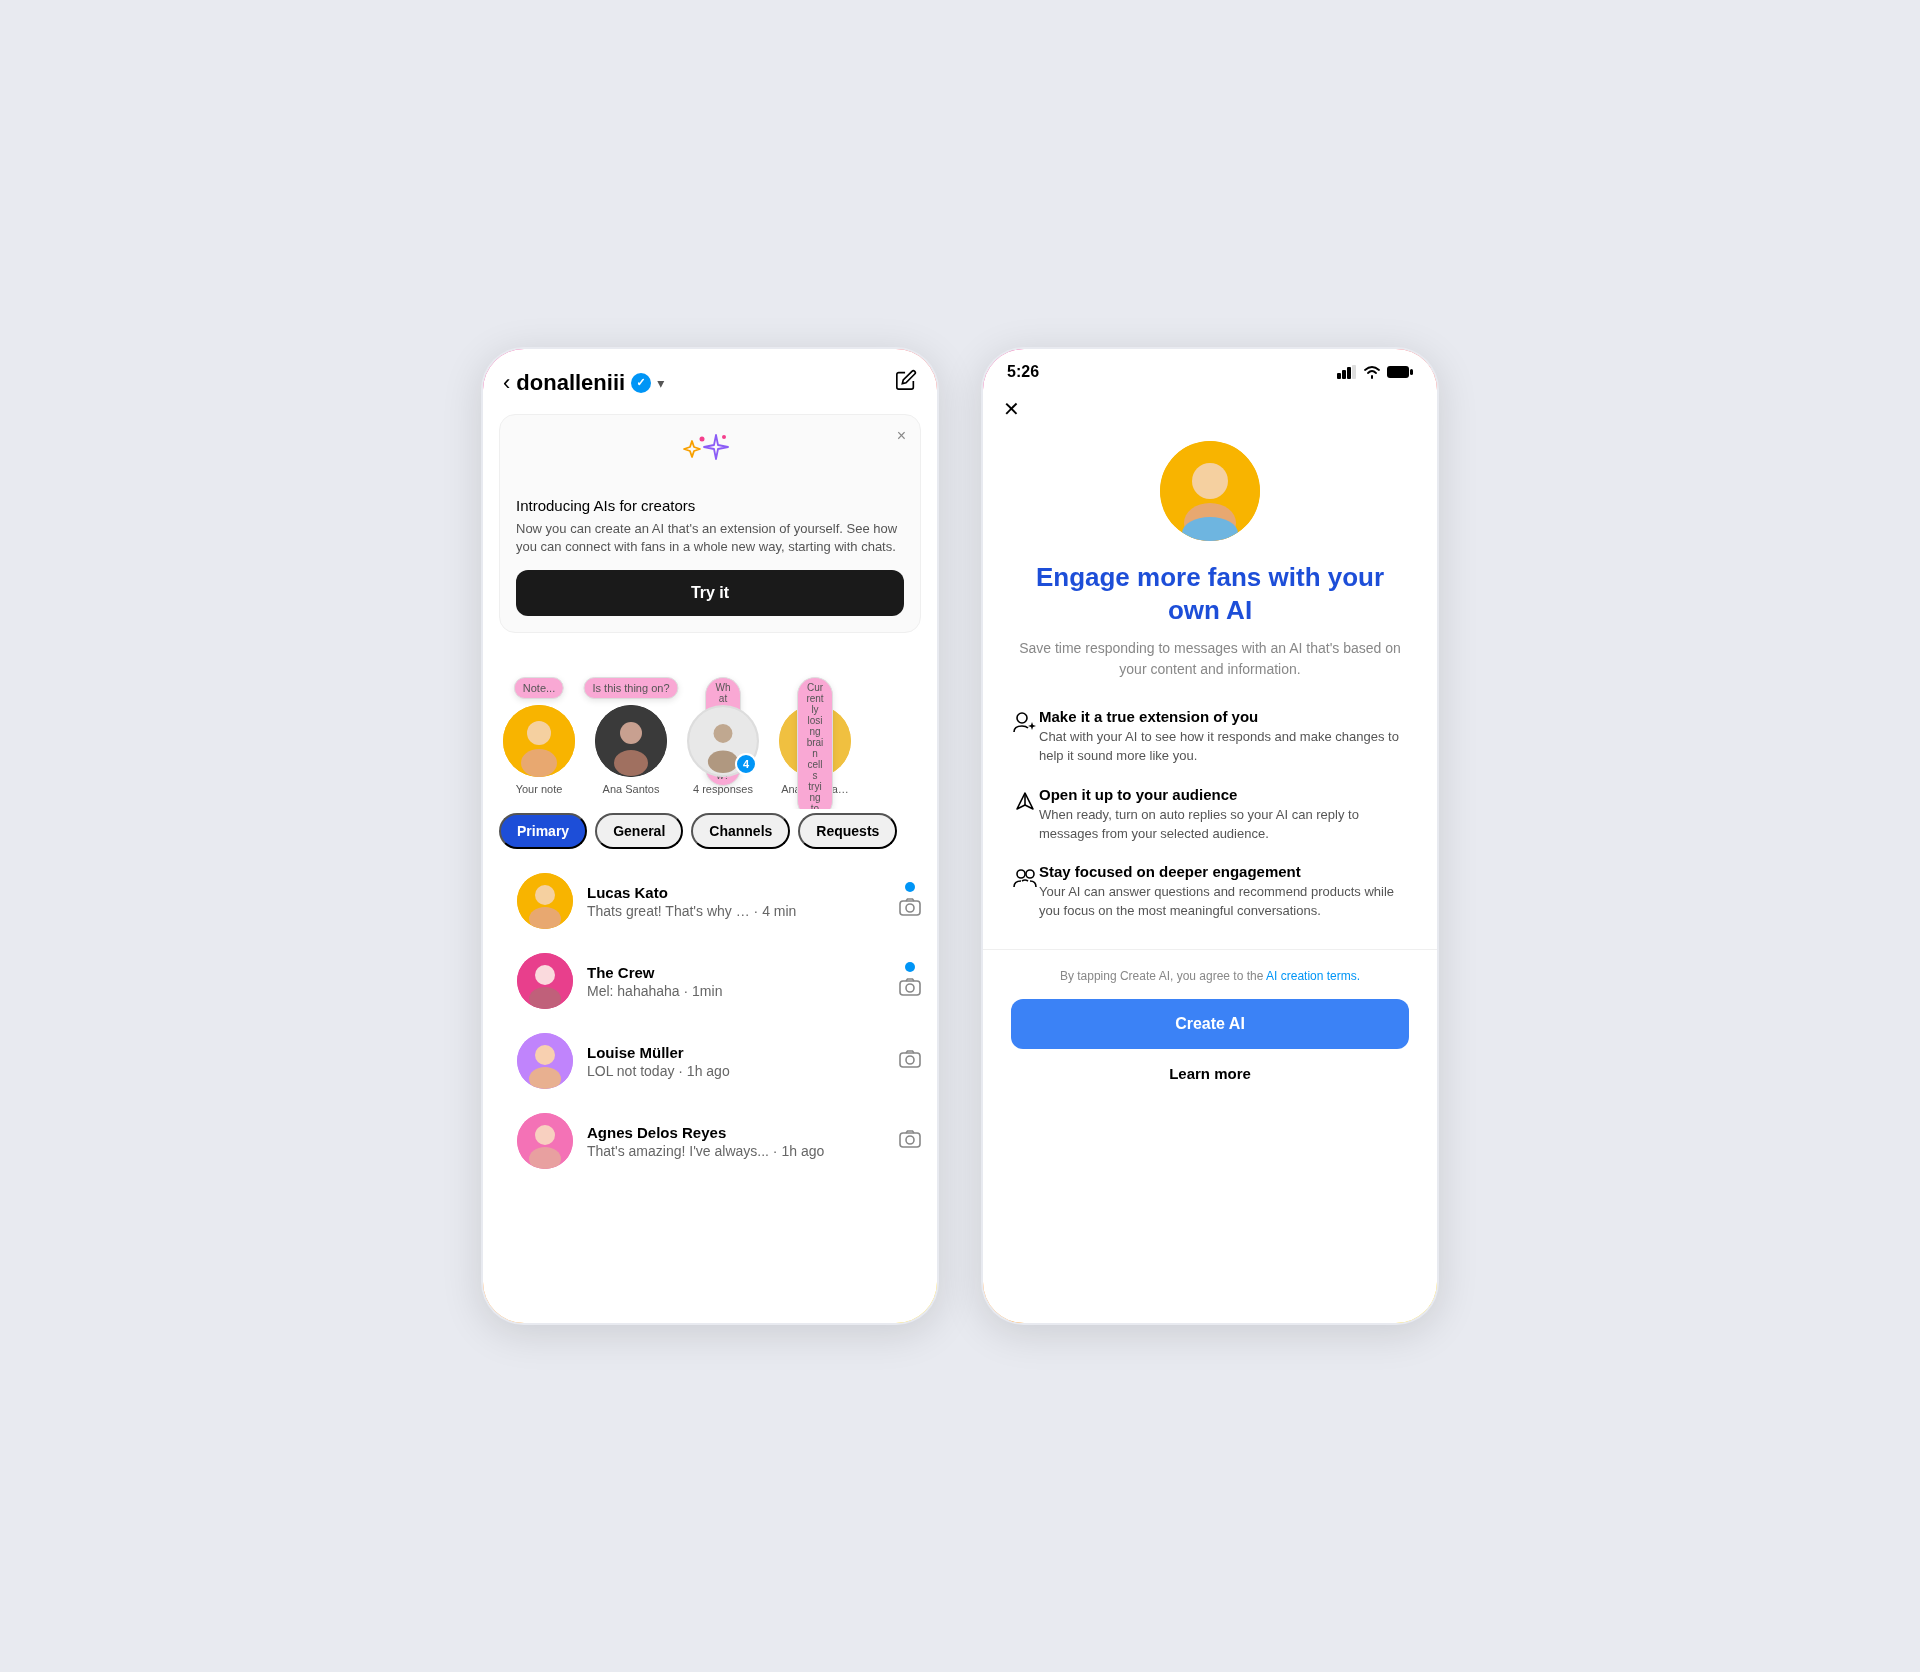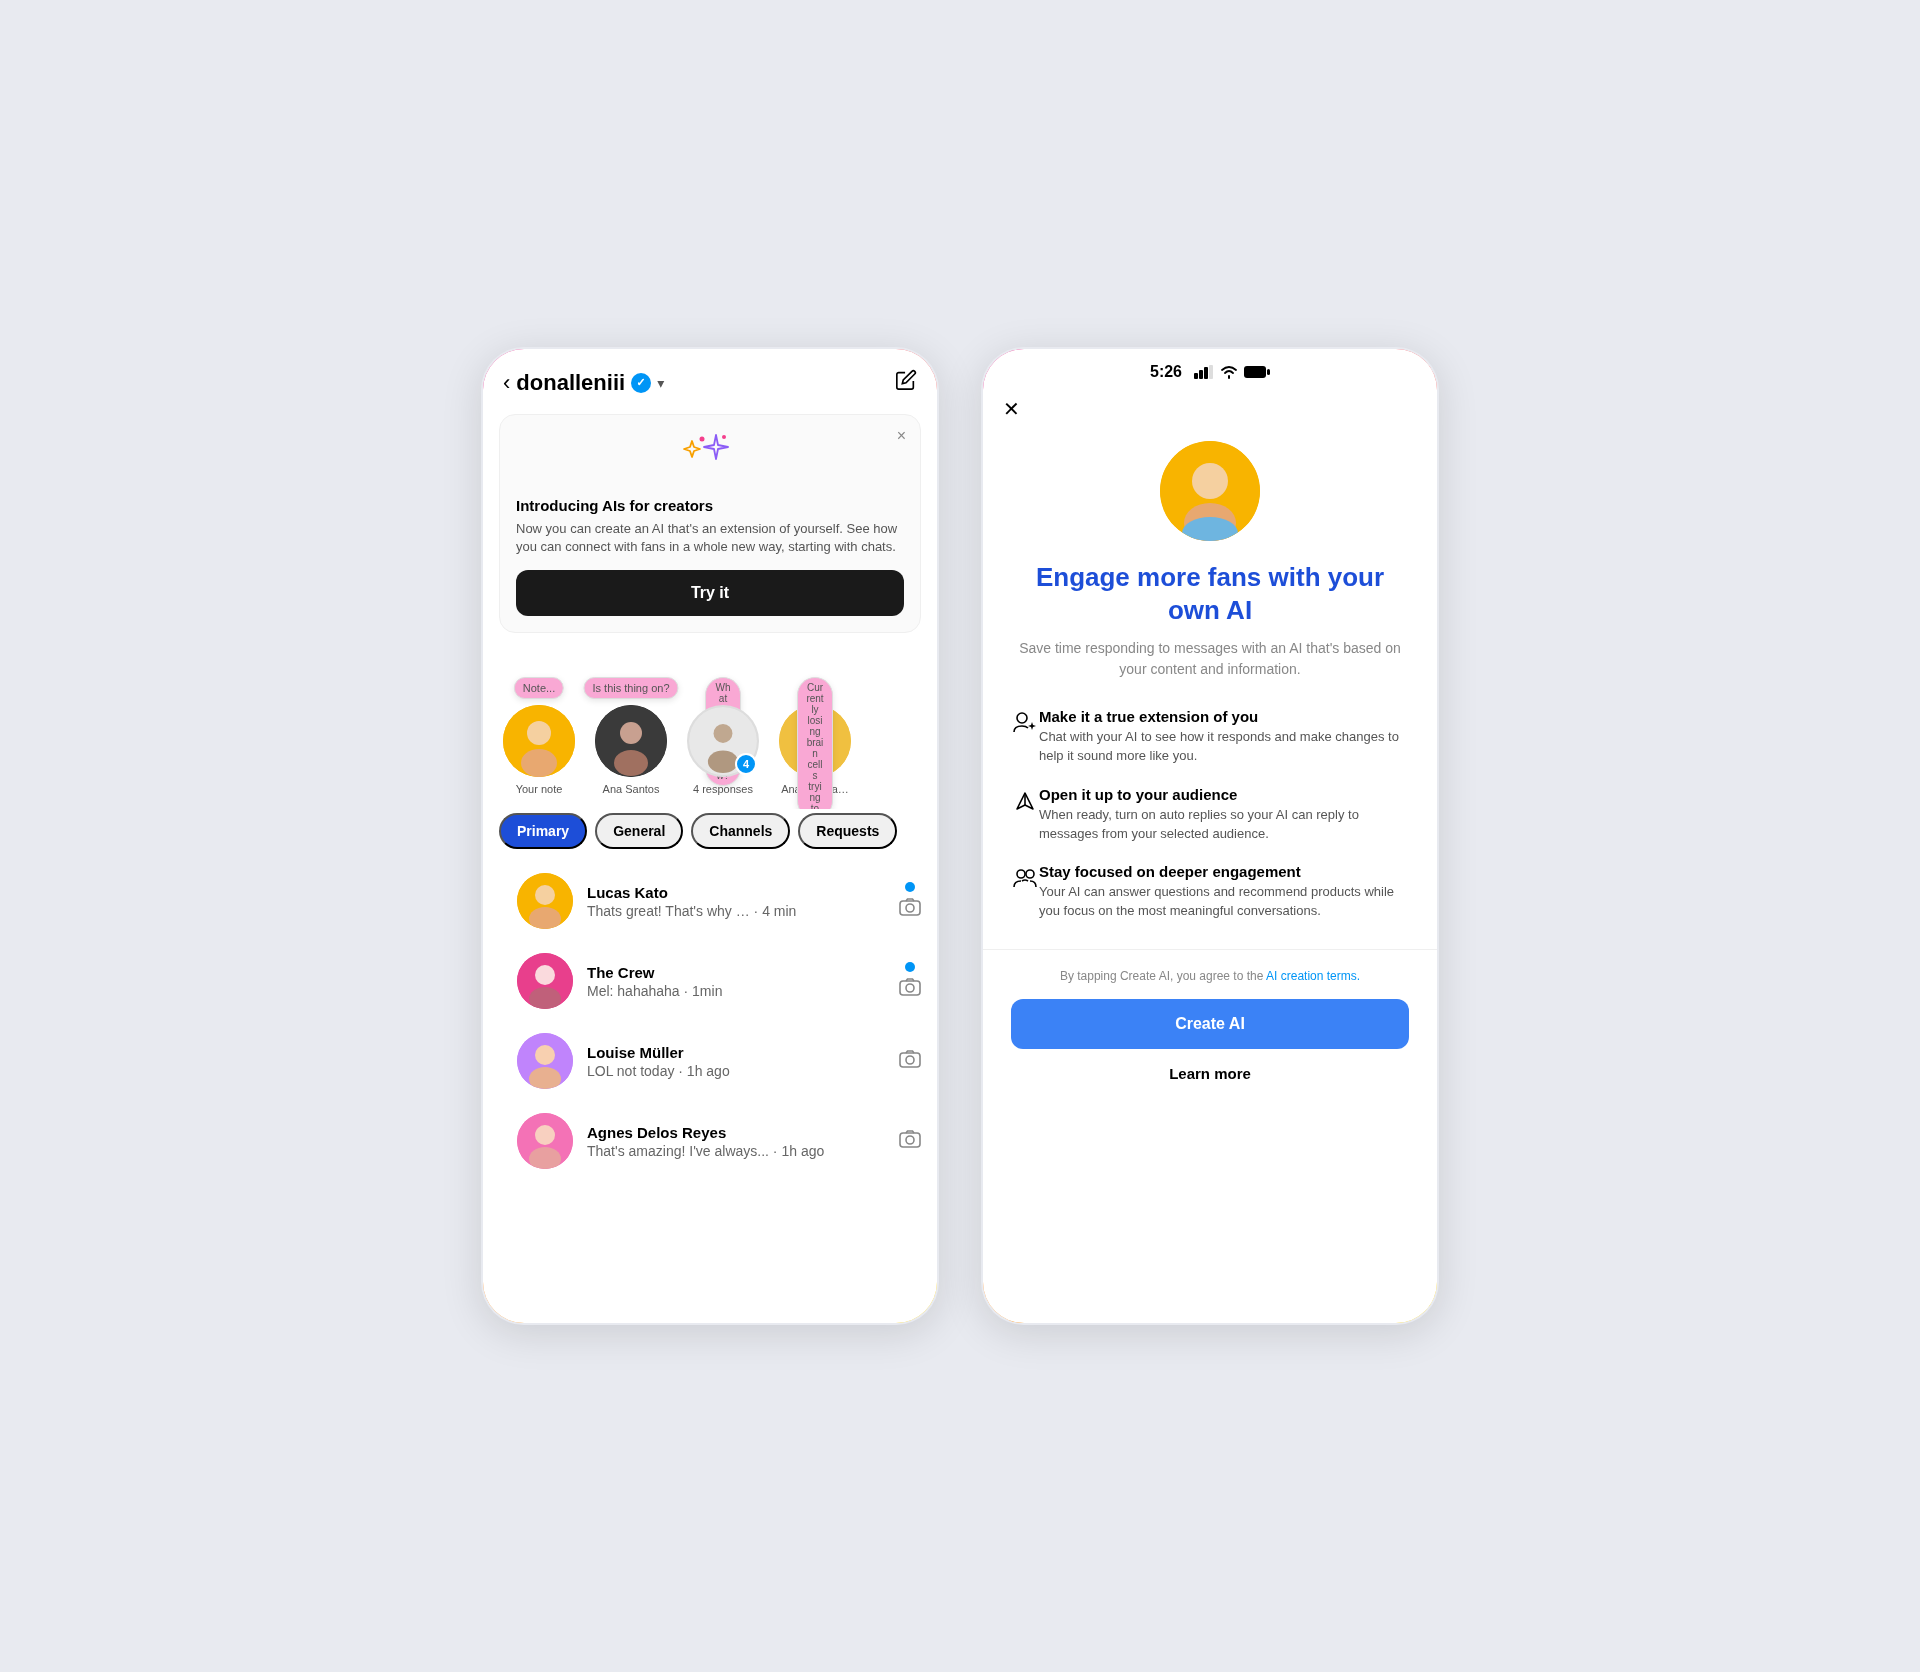--- a/index.html
+++ b/index.html
@@ -110,21 +110,21 @@
       font-size: 16px;
       color: #888;
     }
     .ai-sparkle {
       text-align: center;
       font-size: 32px;
       margin-bottom: 8px;
     }
     .ai-title {
       font-size: 15px;
-      font-weight: 700;
+      font-weight: 400;
       color: #000;
       margin-bottom: 6px;
     }
     .ai-desc {
       font-size: 13px;
       color: #555;
       line-height: 1.4;
       margin-bottom: 14px;
     }
     .try-btn {
@@ -270,21 +270,21 @@
       height: 10px;
       border-radius: 50%;
       background: #0095f6;
     }
     .camera-icon {
       font-size: 20px;
       color: #888;
     }
     .right-status-bar {
       display: flex;
-      justify-content: center;
+      justify-content: space-between;
       align-items: center;
       padding: 14px 24px 8px;
       gap: 12px;
     }
     .status-time {
       font-size: 16px;
       font-weight: 600;
       color: #000;
     }
     .status-icons {

